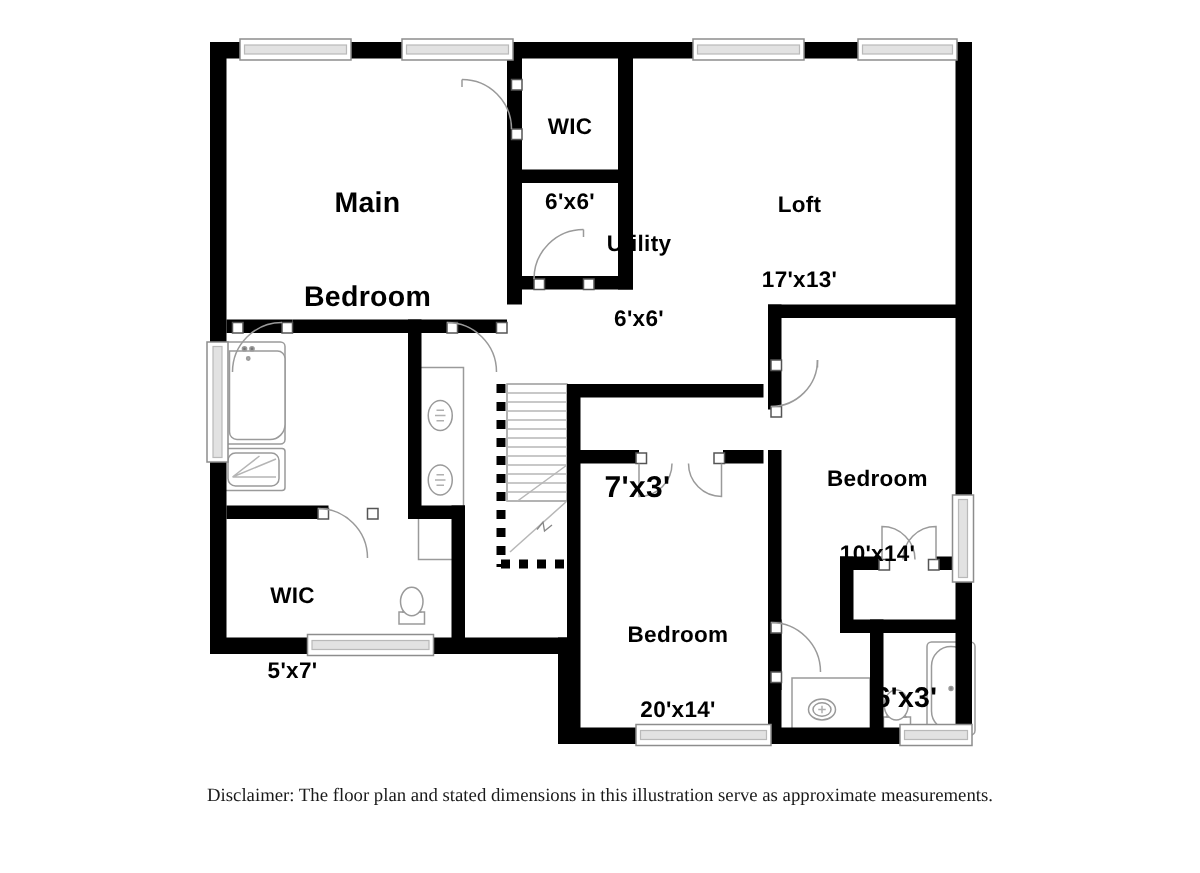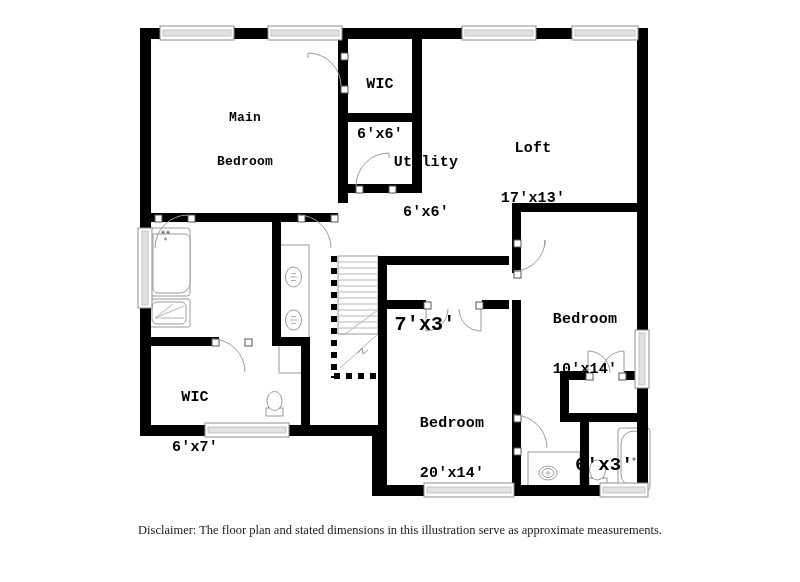--- a/index.html
+++ b/index.html
@@ -25,21 +25,21 @@
     position: absolute;
     left: 0;
     top: 0;
     width: 800px;
     height: 582px;
     display: block;
   }
   .room-label {
     position: absolute;
     text-align: center;
-    font-family: Liberation Mono, monospace;
+    font-family: Liberation Sans, sans-serif;
     font-weight: bold;
     color: #000000;
     line-height: 1.12;
     white-space: pre;
     letter-spacing: 0.2px;
   }
   .room-label .rl-name { display: block; }
   .room-label .rl-dim { display: block; }
   .disclaimer {
     position: absolute;
@@ -272,52 +272,52 @@
         <path d="M514,415 A33,33 0 0 1 547,448" stroke="#9a9a9a"></path>
       </g>
     </g>
 
     <g>
       <path d="M334,256 L334,378" stroke="#000000" stroke-width="6" stroke-dasharray="6 6" fill="none"></path>
       <path d="M334,376 L380,376" stroke="#000000" stroke-width="6" stroke-dasharray="6 6" fill="none"></path>
     </g>
   </svg>
 
-  <div class="room-label" style="left:175px; top:82px; width:140px; font-size:13px;">
+  <div class="room-label" style="left:175px; top:82px; width:140px; font-size:19px;">
     <span class="rl-name">Main</span>
     <span class="rl-name">Bedroom</span>
   </div>
 
   <div class="room-label" style="left:340px; top:43px; width:80px; font-size:15px;">
     <span class="rl-name">WIC</span>
     <span class="rl-dim">6'x6'</span>
   </div>
 
   <div class="room-label" style="left:338px; top:121px; width:84px; font-size:15px;margin-left:46px;">
     <span class="rl-name">Utility</span>
     <span class="rl-dim">6'x6'</span>
   </div>
 
-  <div class="room-label" style="left:468px; top:107px; width:130px; font-size:15px;">
+  <div class="room-label" style="left:468px; top:95px; width:130px; font-size:15px;">
     <span class="rl-name">Loft</span>
     <span class="rl-dim">17'x13'</span>
   </div>
 
   <div class="room-label" style="left:522px; top:278px; width:126px; font-size:15px;">
     <span class="rl-name">Bedroom</span>
     <span class="rl-dim">10'x14'</span>
   </div>
 
   <div class="room-label" style="left:388px; top:269px; width:74px; font-size:20px;">
     <span class="rl-dim">7'x3'</span>
   </div>
 
   <div class="room-label" style="left:152px; top:356px; width:86px; font-size:15px;">
     <span class="rl-name">WIC</span>
-    <span class="rl-dim">6'x7'</span>
+    <span class="rl-dim">5'x7'</span>
   </div>
 
   <div class="room-label" style="left:389px; top:382px; width:126px; font-size:15px;">
     <span class="rl-name">Bedroom</span>
     <span class="rl-dim">20'x14'</span>
   </div>
 
   <div class="room-label" style="left:568px; top:412px; width:72px; font-size:19px;">
     <span class="rl-dim">6'x3'</span>
   </div>

